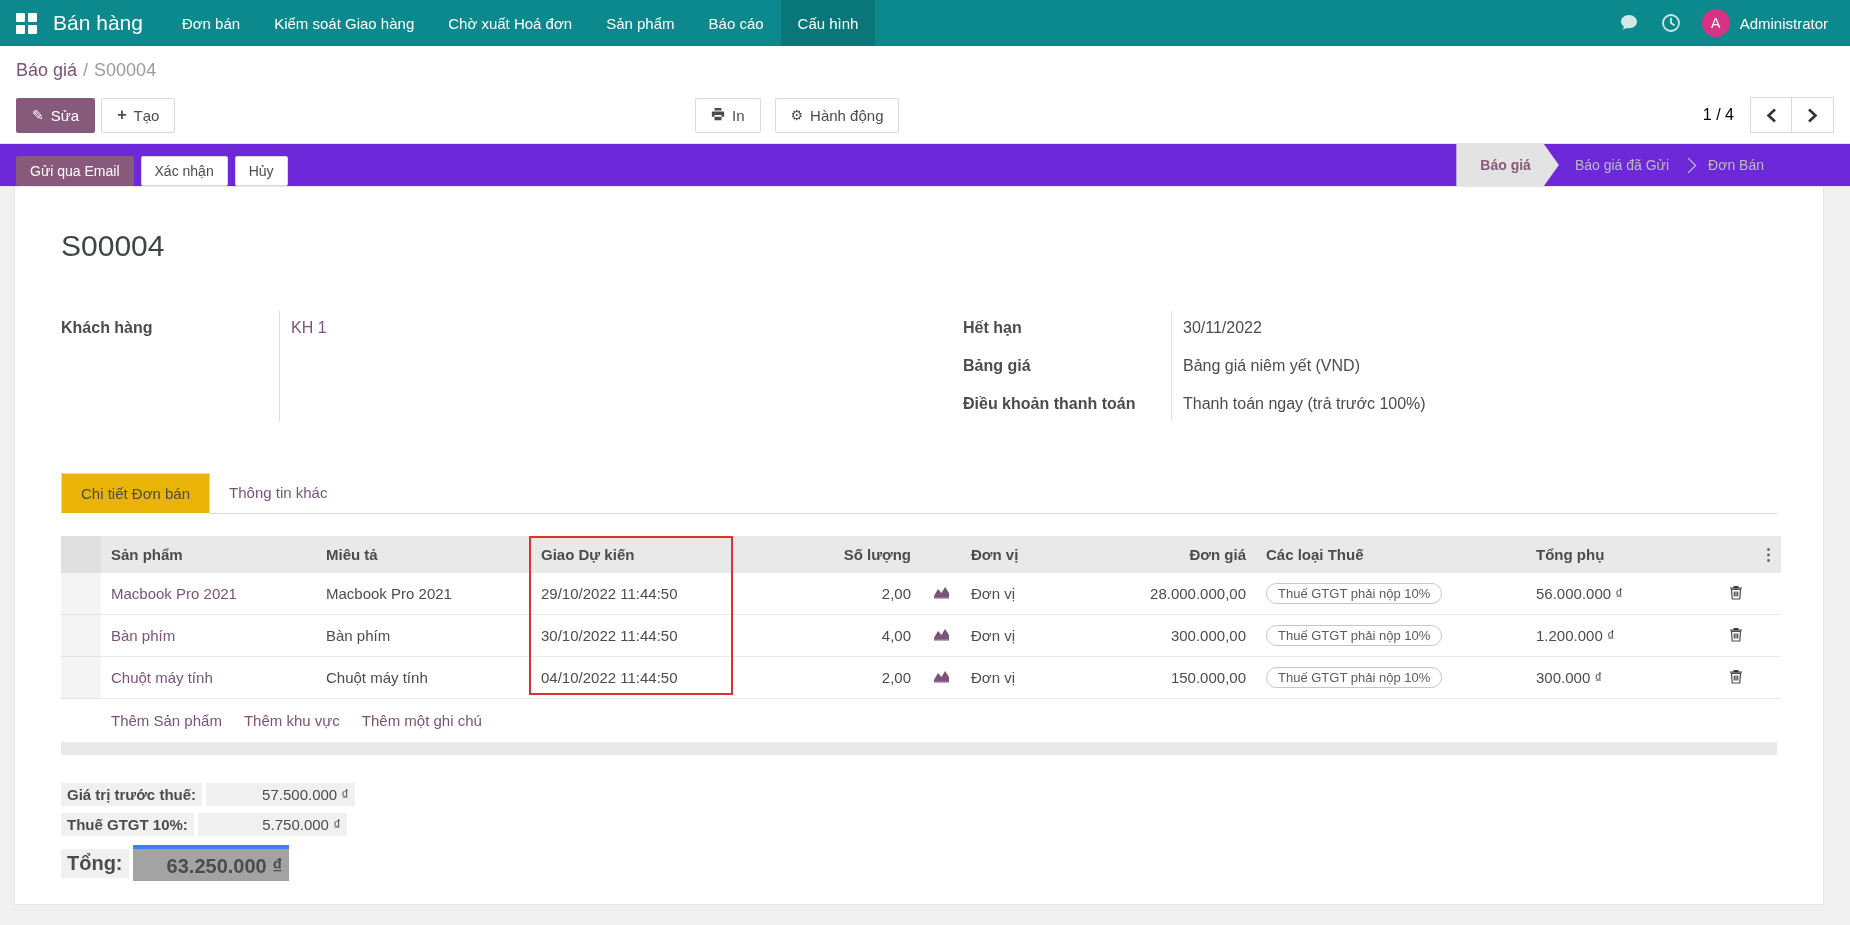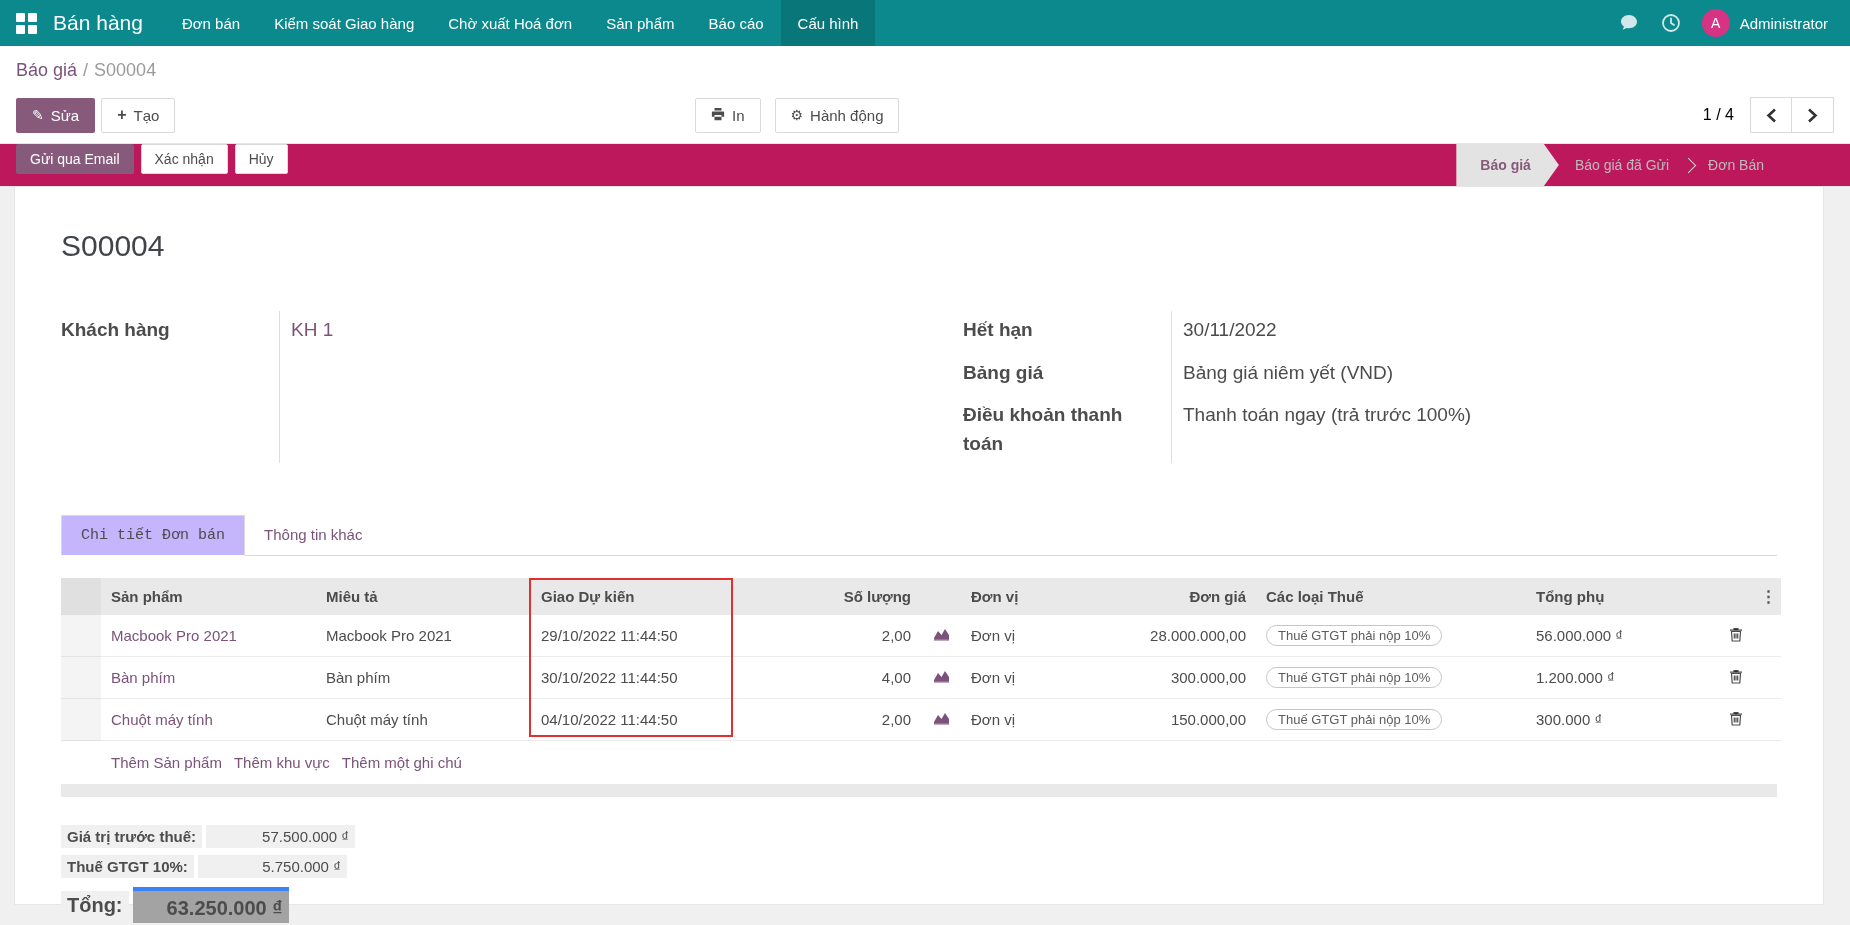--- a/index.html
+++ b/index.html
@@ -42,21 +42,21 @@
   .center-btns { position:absolute; left:50%; transform:translateX(-230px); display:flex; gap:14px; }
   .pager { margin-left:auto; display:flex; align-items:center; gap:16px; }
   .pager-count { font-size:16px; color:#000000; }
   .pager-btns { display:flex; }
   .pager-btn { width:42px; height:36px; border:1px solid #dadada; background:#fff; display:flex;
                align-items:center; justify-content:center; cursor:pointer; }
   .pager-btn + .pager-btn { border-left:none; }
 
   
   .statusbar { height:44px; border-top:1px solid #e4e4e4; border-bottom:1px solid #e6e6e6;
-               display:flex; align-items:flex-start; padding:0 70px 0 16px; background:#be185d; flex:0 0 auto; }
+               display:flex; align-items:flex-end; padding:0 70px 0 16px; background:#6d28d9; flex:0 0 auto; }
   .status-btns { display:flex; gap:7px; }
   .sbtn { font-size:14px; padding:6px 13px; border:1px solid transparent; background:#fff; color:#4c4c4c;
           cursor:pointer; border-radius:2px; font-family:inherit; }
   .sbtn-primary { background:#875A7B; color:#fff; }
   .sbtn-default { border-color:#dadada; }
   .pipeline { margin-left:auto; display:flex; align-items:center; height:100%; }
   .step { font-size:14px; color:#bcbcbc; padding:0 16px; display:flex; align-items:center; height:100%; cursor:pointer; }
   .step.active { background:#e3e3e3; color:#875A7B; font-weight:700; padding:0 28px 0 24px;
                  clip-path:polygon(0 0, calc(100% - 15px) 0, 100% 50%, calc(100% - 15px) 100%, 0 100%); }
   .step-chev { width:11px; height:11px; border-top:1px solid #d4d4d4; border-right:1px solid #d4d4d4;
@@ -68,31 +68,31 @@
            border:1px solid #e6e6e6; border-top:none; }
   .doc-title { font-size:30px; font-weight:500; color:#41454a; margin-top:2px; }
 
   .field-groups { display:flex; margin-top:46px; }
   .fgroup { position:relative; width:50%; }
   .fgroup-left { min-height:100px; }
   .fgroup .vline { position:absolute; top:2px; bottom:2px; width:1px; background:#ddd; }
   .fgroup-left .vline { left:218px; }
   .fgroup-right { margin-left:44px; width:46%; }
   .fgroup-right .vline { left:208px; }
-  .frow { display:flex; padding:7px 0; font-size:19px; line-height:1.5; }
+  .frow { display:flex; padding:7px 0; font-size:16px; line-height:1.5; }
   .flabel { font-weight:700; color:#4c4c4c; flex:0 0 auto; }
   .fgroup-left .flabel { width:218px; }
   .fgroup-right .flabel { width:208px; padding-right:20px; }
   .fvalue { padding-left:12px; color:#4c4c4c; }
   .fvalue.link { color:#7b537a; cursor:pointer; }
 
   
   .tabs { display:flex; margin-top:50px; border-bottom:1px solid #d9d9d9; }
   .tab { font-size:15px; padding:11px 19px; cursor:pointer; color:#7b537a; margin-bottom:-1px; }
-  .tab.active { color:#4c4c4c; background:#c4b5fd; border:1px solid #d9d9d9; border-bottom:1px solid #fff;font-family:Liberation Mono, monospace; }
+  .tab.active { color:#4c4c4c; background:#eab308; border:1px solid #d9d9d9; border-bottom:1px solid #fff; }
 
   
   .table-wrap { position:relative; margin-top:22px; }
   table.lines { width:100%; border-collapse:collapse; font-size:15px; table-layout:fixed; }
   table.lines th { background:#e9e9e9; font-weight:700; color:#4c4c4c; text-align:left; padding:9px 10px; }
   table.lines th.col-handle { background:#e0e0e0; }
   table.lines td { padding:10px 10px; border-bottom:1px solid #ebebeb; }
   table.lines tr.line-row td.col-handle { background:#f4f4f4; border-bottom:1px solid #e3e3e3; }
   .col-handle { width:40px; }
   .col-product { width:215px; }
@@ -107,21 +107,21 @@
   .col-trash { width:40px; text-align:center !important; }
   .col-opts { width:25px; text-align:center !important; padding:9px 2px !important; }
   .product-link { color:#7b537a; cursor:pointer; }
   .tax-pill { display:inline-block; border:1px solid #c6c6c6; border-radius:999px; padding:2px 11px;
               font-size:13px; color:#5c5c5c; white-space:nowrap; }
   .dots-icon { font-size:16px; font-weight:700; color:#555; cursor:pointer; }
   .trash-btn, .chart-btn { cursor:pointer; display:inline-flex; }
   .annotation-box { position:absolute; left:468px; top:0; width:204px; height:159px;
                     border:2px solid #e03131; pointer-events:none; z-index:5; }
 
-  .table-links { display:flex; gap:12px; padding:13px 0 11px 50px; font-size:15px; }
+  .table-links { display:flex; gap:22px; padding:13px 0 11px 50px; font-size:15px; }
   .table-links span { color:#7b537a; cursor:pointer; }
   .table-bottom-bar { height:13px; background:#e9e9e9; margin-top:2px; }
 
   
   .totals { margin-top:28px; display:flex; flex-direction:column; align-items:flex-start; padding-right:40px; }
   .total-line { display:flex; align-items:center; font-size:15px; margin-bottom:7px; }
   .total-line .tlabel { font-weight:700; background:#f0f0f0; padding:3px 6px; }
   .total-line .tvalue { width:149px; text-align:right; background:#f0f0f0; padding:3px 6px; margin-left:4px; }
   .total-line.grand { font-size:20px; font-weight:700; margin-top:2px; }
   .total-line.grand .tvalue { border-top:4px solid #3b82f6; width:156px; padding-top:6px; background:#a3a3a3; }

